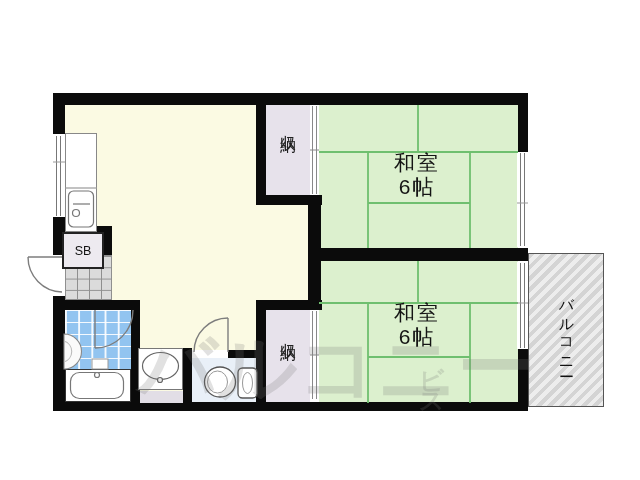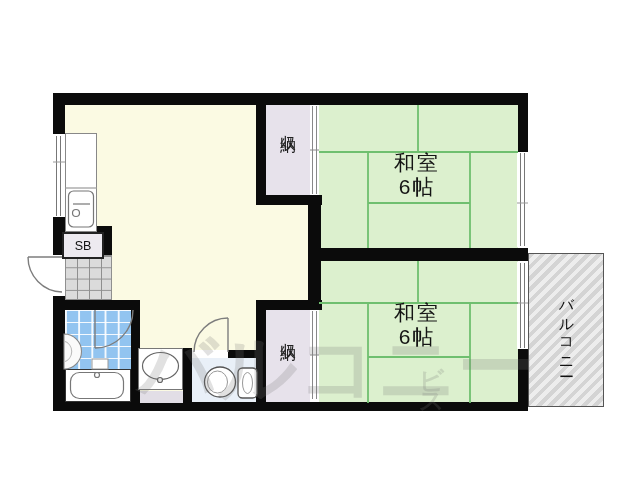--- a/index.html
+++ b/index.html
@@ -71,21 +71,21 @@
   <div class="gap" style="left:517px;top:152px;width:11px;height:95px;"></div>
   <div class="gap" style="left:517px;top:262px;width:11px;height:87px;"></div>
   <div class="gap" style="left:310px;top:105px;width:9px;height:90px;"></div>
   <div class="gap" style="left:310px;top:310px;width:9px;height:90px;"></div>
   <div class="gap" style="left:192px;top:350px;width:36px;height:8px;"></div>
 
   <div class="fixture" style="left:65px;top:133px;width:32px;height:99px;background:#fff;border:1px solid #888;box-sizing:border-box;"></div>
   <div class="fixture" style="left:65px;top:369px;width:66px;height:33px;background:#fff;border:1.5px solid #333;box-sizing:border-box;"></div>
   <div class="fixture" style="left:138px;top:348px;width:45px;height:42px;background:#fff;border:1px solid #777;box-sizing:border-box;"></div>
   <div class="fixture" style="left:140px;top:391px;width:43px;height:12px;background:#E2DEE6;"></div>
-  <div class="fixture" style="left:62px;top:232px;width:42px;height:27px;background:#EDEAF0;border:2px solid #222;box-sizing:border-box;z-index:25;">
+  <div class="fixture" style="left:62px;top:232px;width:42px;height:37px;background:#EDEAF0;border:2px solid #222;box-sizing:border-box;z-index:25;">
     <span class="sblabel">SB</span>
   </div>
 
   <svg id="svgdetail" width="640" height="480" viewBox="0 0 640 480">
 
     <g stroke="#6FBF6F" stroke-width="1.8">
       <line x1="319" y1="152" x2="518" y2="152"></line>
       <line x1="418" y1="105" x2="418" y2="152"></line>
       <line x1="368" y1="152" x2="368" y2="248"></line>
       <line x1="470" y1="152" x2="470" y2="248"></line>

